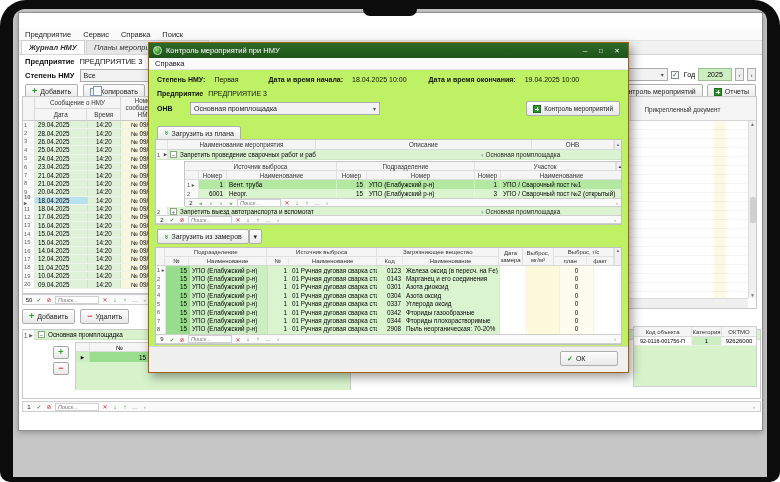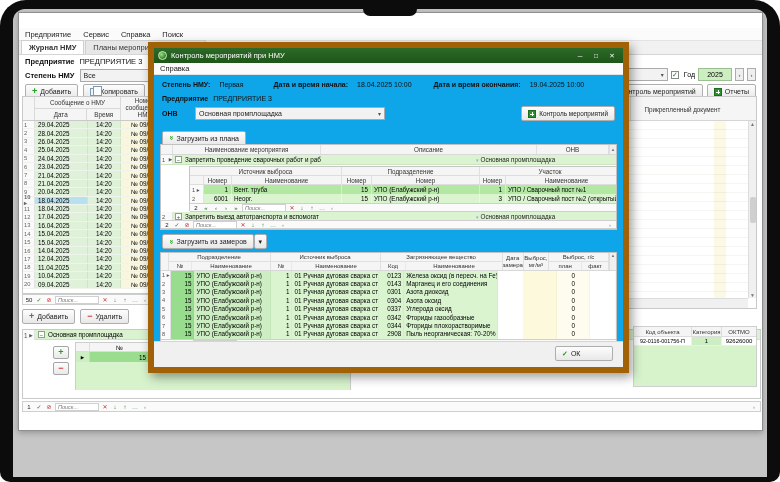--- a/index.html
+++ b/index.html
@@ -10,21 +10,21 @@
   .notch{position:absolute;top:0;left:50%;transform:translateX(-50%);width:54px;height:7px;background:#0c0c0c;border-radius:0 0 7px 7px;z-index:50;}
 
   
   .app{position:absolute;left:5px;top:3px;width:745px;height:419px;background:#fff;border:1px solid #8f8f8f;box-shadow:0 2px 6px rgba(0,0,0,.25);}
   .titlebar{position:absolute;left:0;top:0;right:0;height:15px;background:linear-gradient(#2d6a28,#1e5519);display:flex;align-items:center;padding:0 4px;color:#fff;font-size:7.5px;}
   .appicon{width:9px;height:9px;border-radius:50%;background:radial-gradient(circle at 35% 35%,#9fdc7a,#2f8a2f 65%);border:1px solid #cfe9c0;margin-right:4px;flex:0 0 auto;}
   .wctrls{margin-left:auto;display:flex;gap:2px;}
   .wctrl{width:14px;height:11px;display:flex;align-items:center;justify-content:center;font-size:6.5px;color:#fff;}
   .menubar{position:absolute;left:0;top:15px;right:0;height:13px;background:#fbfbfb;border-bottom:1px solid #e3e3e3;display:flex;align-items:center;gap:12px;padding:0 6px;font-size:7.5px;color:#222;}
   .tabbar{position:absolute;left:0;top:28px;right:0;height:14px;background:#f1f1f1;border-bottom:1px solid #d5d5d5;display:flex;align-items:flex-end;padding:0 2px;font-size:7.5px;}
-  .tab{padding:2px 7px 2px 7px;border:1px solid #cfcfcf;border-bottom:none;background:#e7e7e7;color:#333;margin-right:1px;}
+  .tab{padding:2px 7px 2px 7px;border:1px solid #cfcfcf;border-bottom:none;background:#e7e7e7;color:#333;margin-right:1px;font-style:italic;}
   .tab.active{background:#fff;font-weight:bold;}
   .row-line{position:absolute;left:0;right:0;display:flex;align-items:center;padding:0 6px;font-size:7.5px;color:#111;}
   .lbl-b{font-weight:bold;margin-right:5px;}
   .combo{height:13px;background:#f2f2f2;border:1px solid #ababab;display:flex;align-items:center;font-size:7px;padding:0 3px;color:#222;position:relative;}
   .combo .cv{flex:1;overflow:hidden;white-space:nowrap;}
   .combo .ca{color:#555;font-size:6px;margin-left:3px;}
   .btn{height:15px;background:linear-gradient(#fdfdfd,#e8e8e8);border:1px solid #aeaeae;border-radius:2px;display:inline-flex;align-items:center;gap:3px;font-size:7px;color:#222;padding:0 6px;white-space:nowrap;}
   .ic-plus{color:#1f9e1f;font-weight:bold;font-size:9px;line-height:1;}
   .ic-minus{color:#d23434;font-weight:bold;font-size:9px;line-height:1;}
   .ic-copy{width:7px;height:8px;border:1px solid #7a9ab8;background:#eef5fb;position:relative;}
@@ -101,21 +101,21 @@
   .rhead{height:24px;border-bottom:1px solid #d5d5d5;background:#f5f5f5;position:relative;color:#333;}
   .rh-doc{position:absolute;right:22px;top:0;width:104px;height:24px;display:flex;align-items:center;justify-content:center;border-left:1px solid #ddd;}
   .rbody{position:absolute;left:0;top:24px;right:8px;bottom:10px;background:repeating-linear-gradient(#ffffff 0 8px,#f4f6f2 8px 9px);}
   .rycol{position:absolute;right:30px;top:24px;width:12px;bottom:10px;background:repeating-linear-gradient(#fbf8e0 0 8px,#f0ecd0 8px 9px);opacity:.8;}
   .vscroll{position:absolute;right:0;top:24px;width:8px;bottom:10px;background:#f0f0f0;border-left:1px solid #ddd;display:flex;flex-direction:column;justify-content:space-between;align-items:center;font-size:5px;color:#777;}
   .vthumb{width:6px;height:26px;background:#cfcfcf;border-radius:2px;}
   .hscroll{position:absolute;left:0;bottom:0;right:8px;height:10px;background:#f0f0f0;border-top:1px solid #ddd;display:flex;align-items:center;}
   .hthumb{margin-left:4px;width:420px;height:6px;background:#cfcfcf;border-radius:2px;}
 
   
-  .dialog{position:absolute;left:135px;top:33px;width:481px;height:331px;background:#0ea5e9;border:6px solid #a16207;box-shadow:3px 4px 10px rgba(0,0,0,.4);z-index:20;}
+  .dialog{position:absolute;left:135px;top:33px;width:481px;height:331px;background:#bef264;border:1px solid #a16207;box-shadow:3px 4px 10px rgba(0,0,0,.4);z-index:20;}
   .dialog .titlebar{height:15px;}
   .dmenubar{position:absolute;left:0;top:15px;right:0;height:12px;background:#fbfbfb;border-bottom:1px solid #e3e3e3;display:flex;align-items:center;padding:0 6px;font-size:7.5px;color:#222;}
   .dline{position:absolute;left:0;right:0;display:flex;align-items:center;padding:0 8px;font-size:7px;color:#111;}
   .dtable{position:absolute;left:6px;right:6px;border:1px solid #c2c2c2;background:#fff;font-size:6.3px;overflow:hidden;}
   .t1head{display:flex;height:10px;background:#f5f5f5;border-bottom:1px solid #d8d8d8;color:#333;}
   .t1head span{display:flex;align-items:center;justify-content:center;border-right:1px solid #e0e0e0;}
   .grow{display:flex;height:10px;background:#dcf3d2;border-bottom:1px solid #cbe6bf;align-items:center;}
   .grow .rn{width:12px;align-self:stretch;background:#fafafa;border-right:1px solid #e2e2e2;color:#555;font-size:5.8px;display:flex;align-items:center;padding-left:1px;gap:1px;}
   .grow .nm{flex:1;display:flex;align-items:center;gap:3px;padding-left:2px;}
   .grow .onv{width:140px;display:flex;align-items:center;gap:2px;color:#222;}

